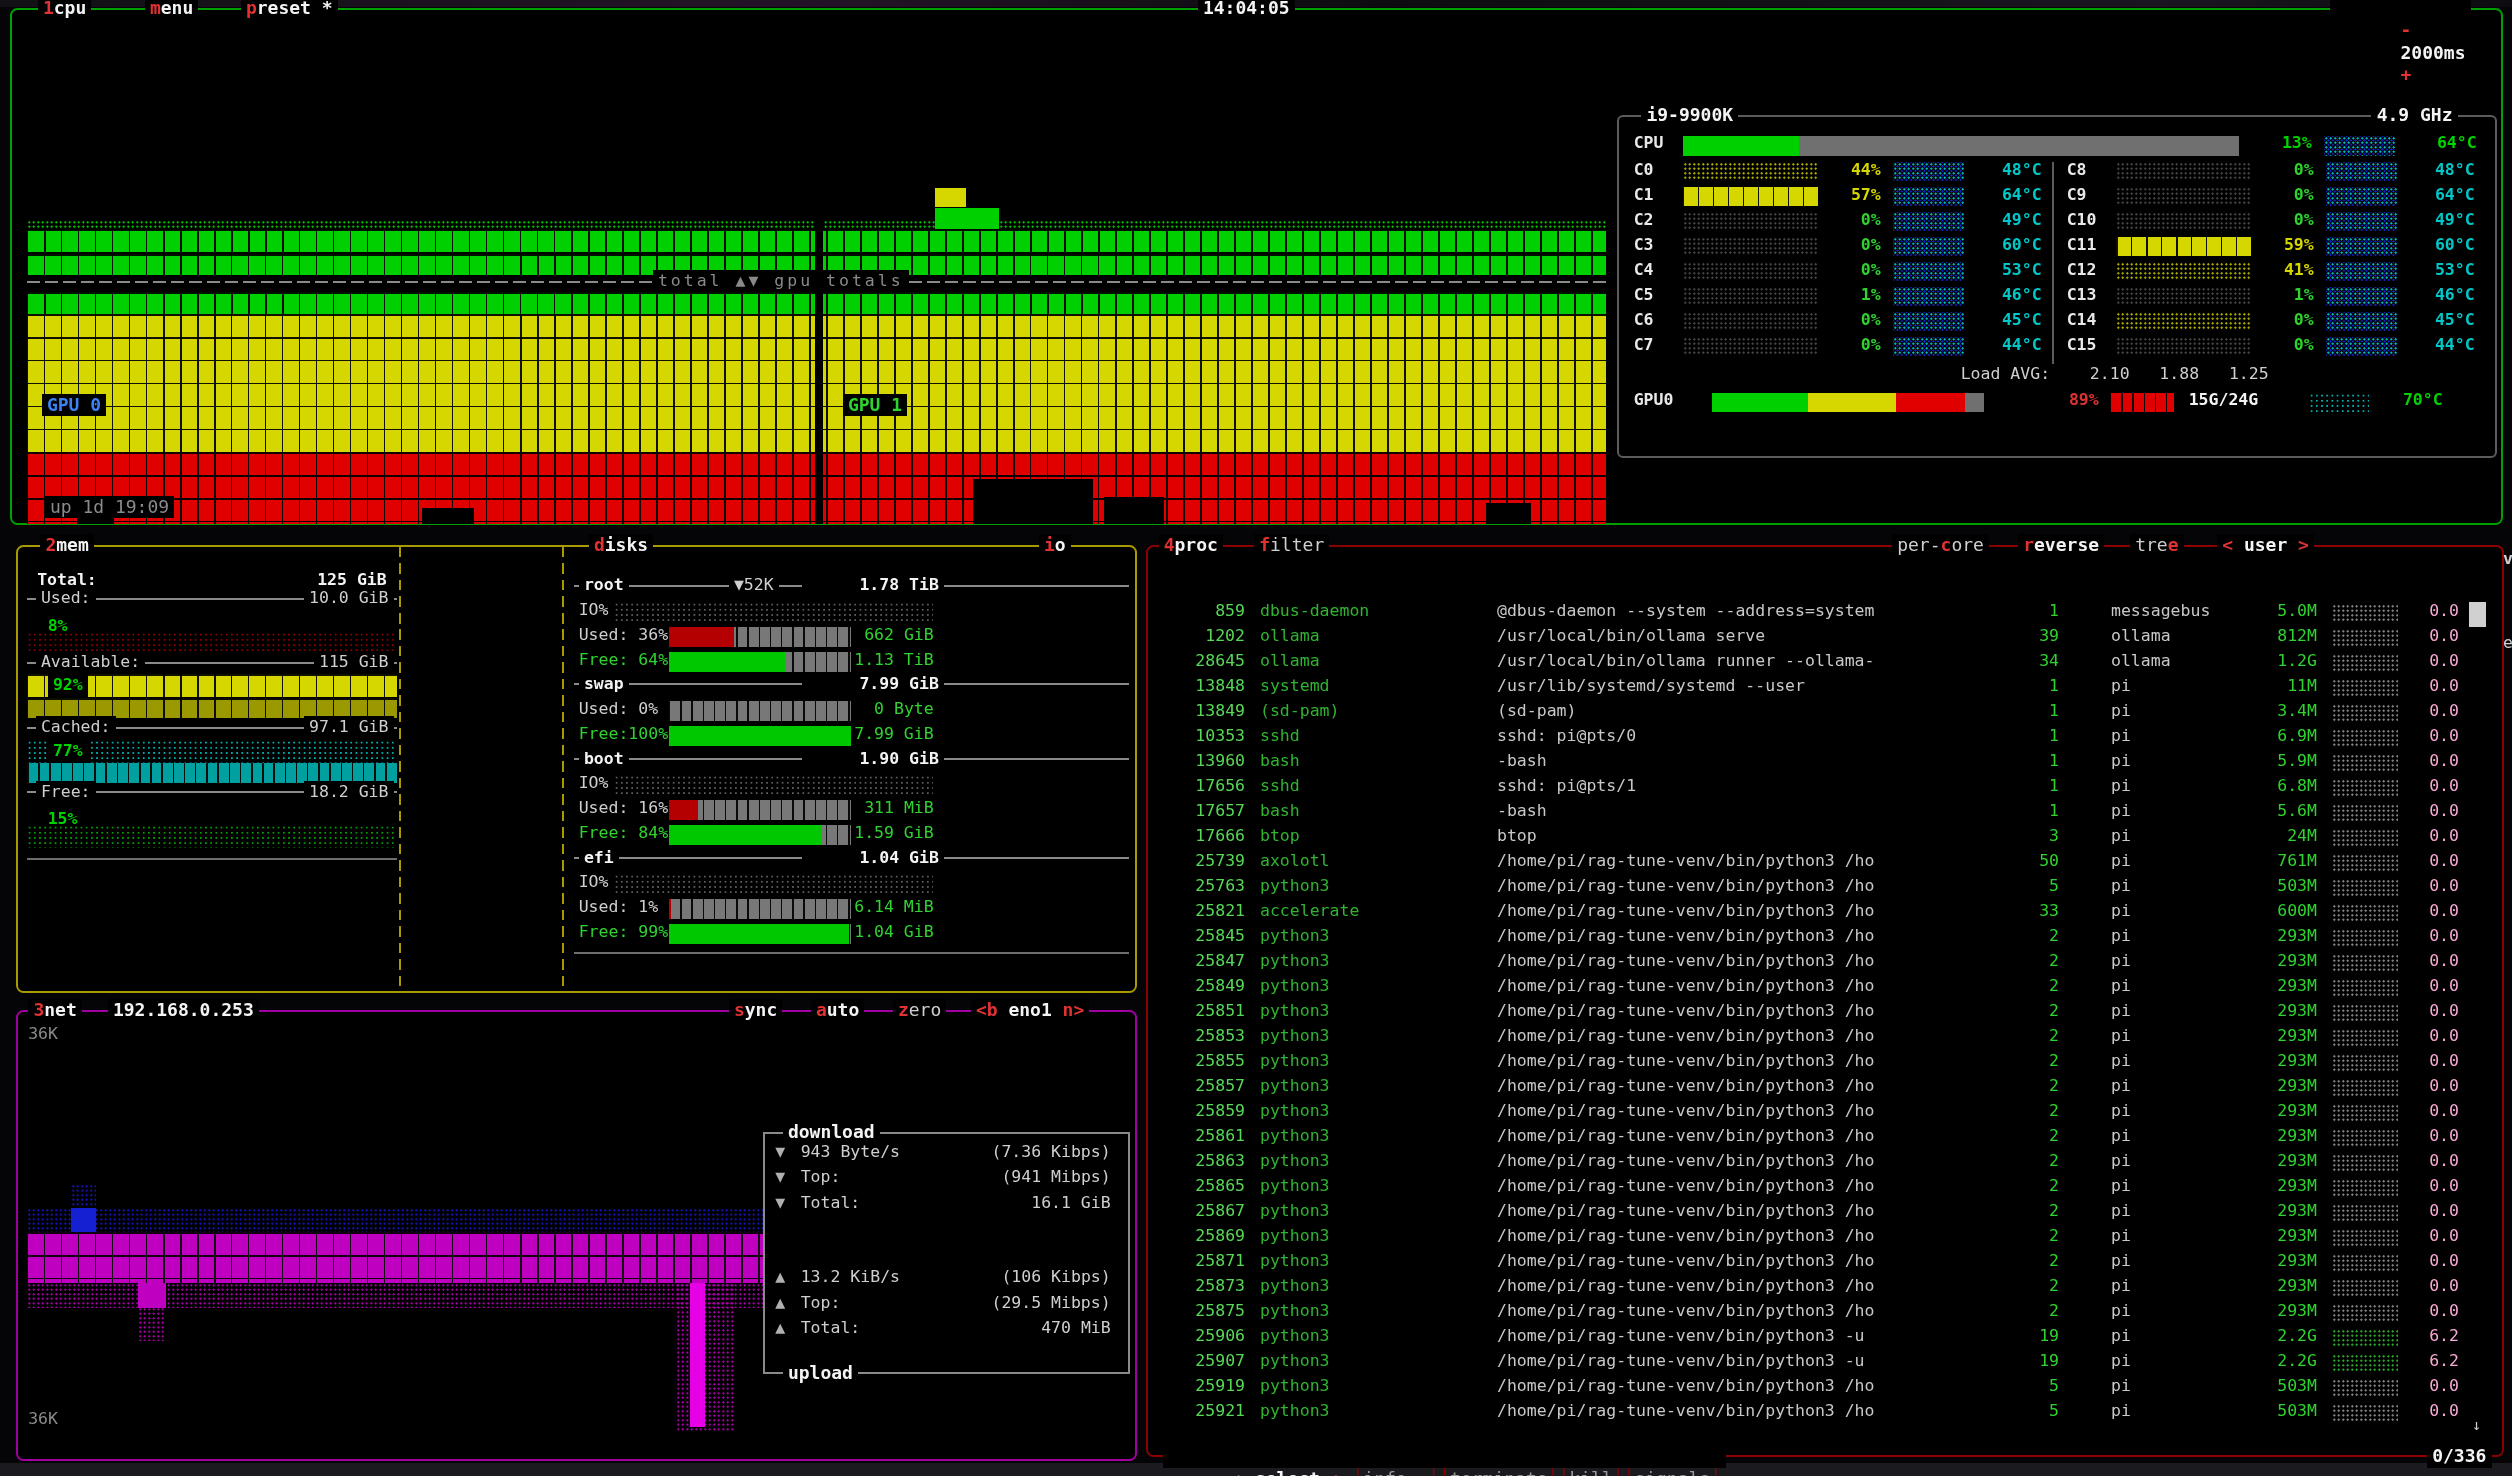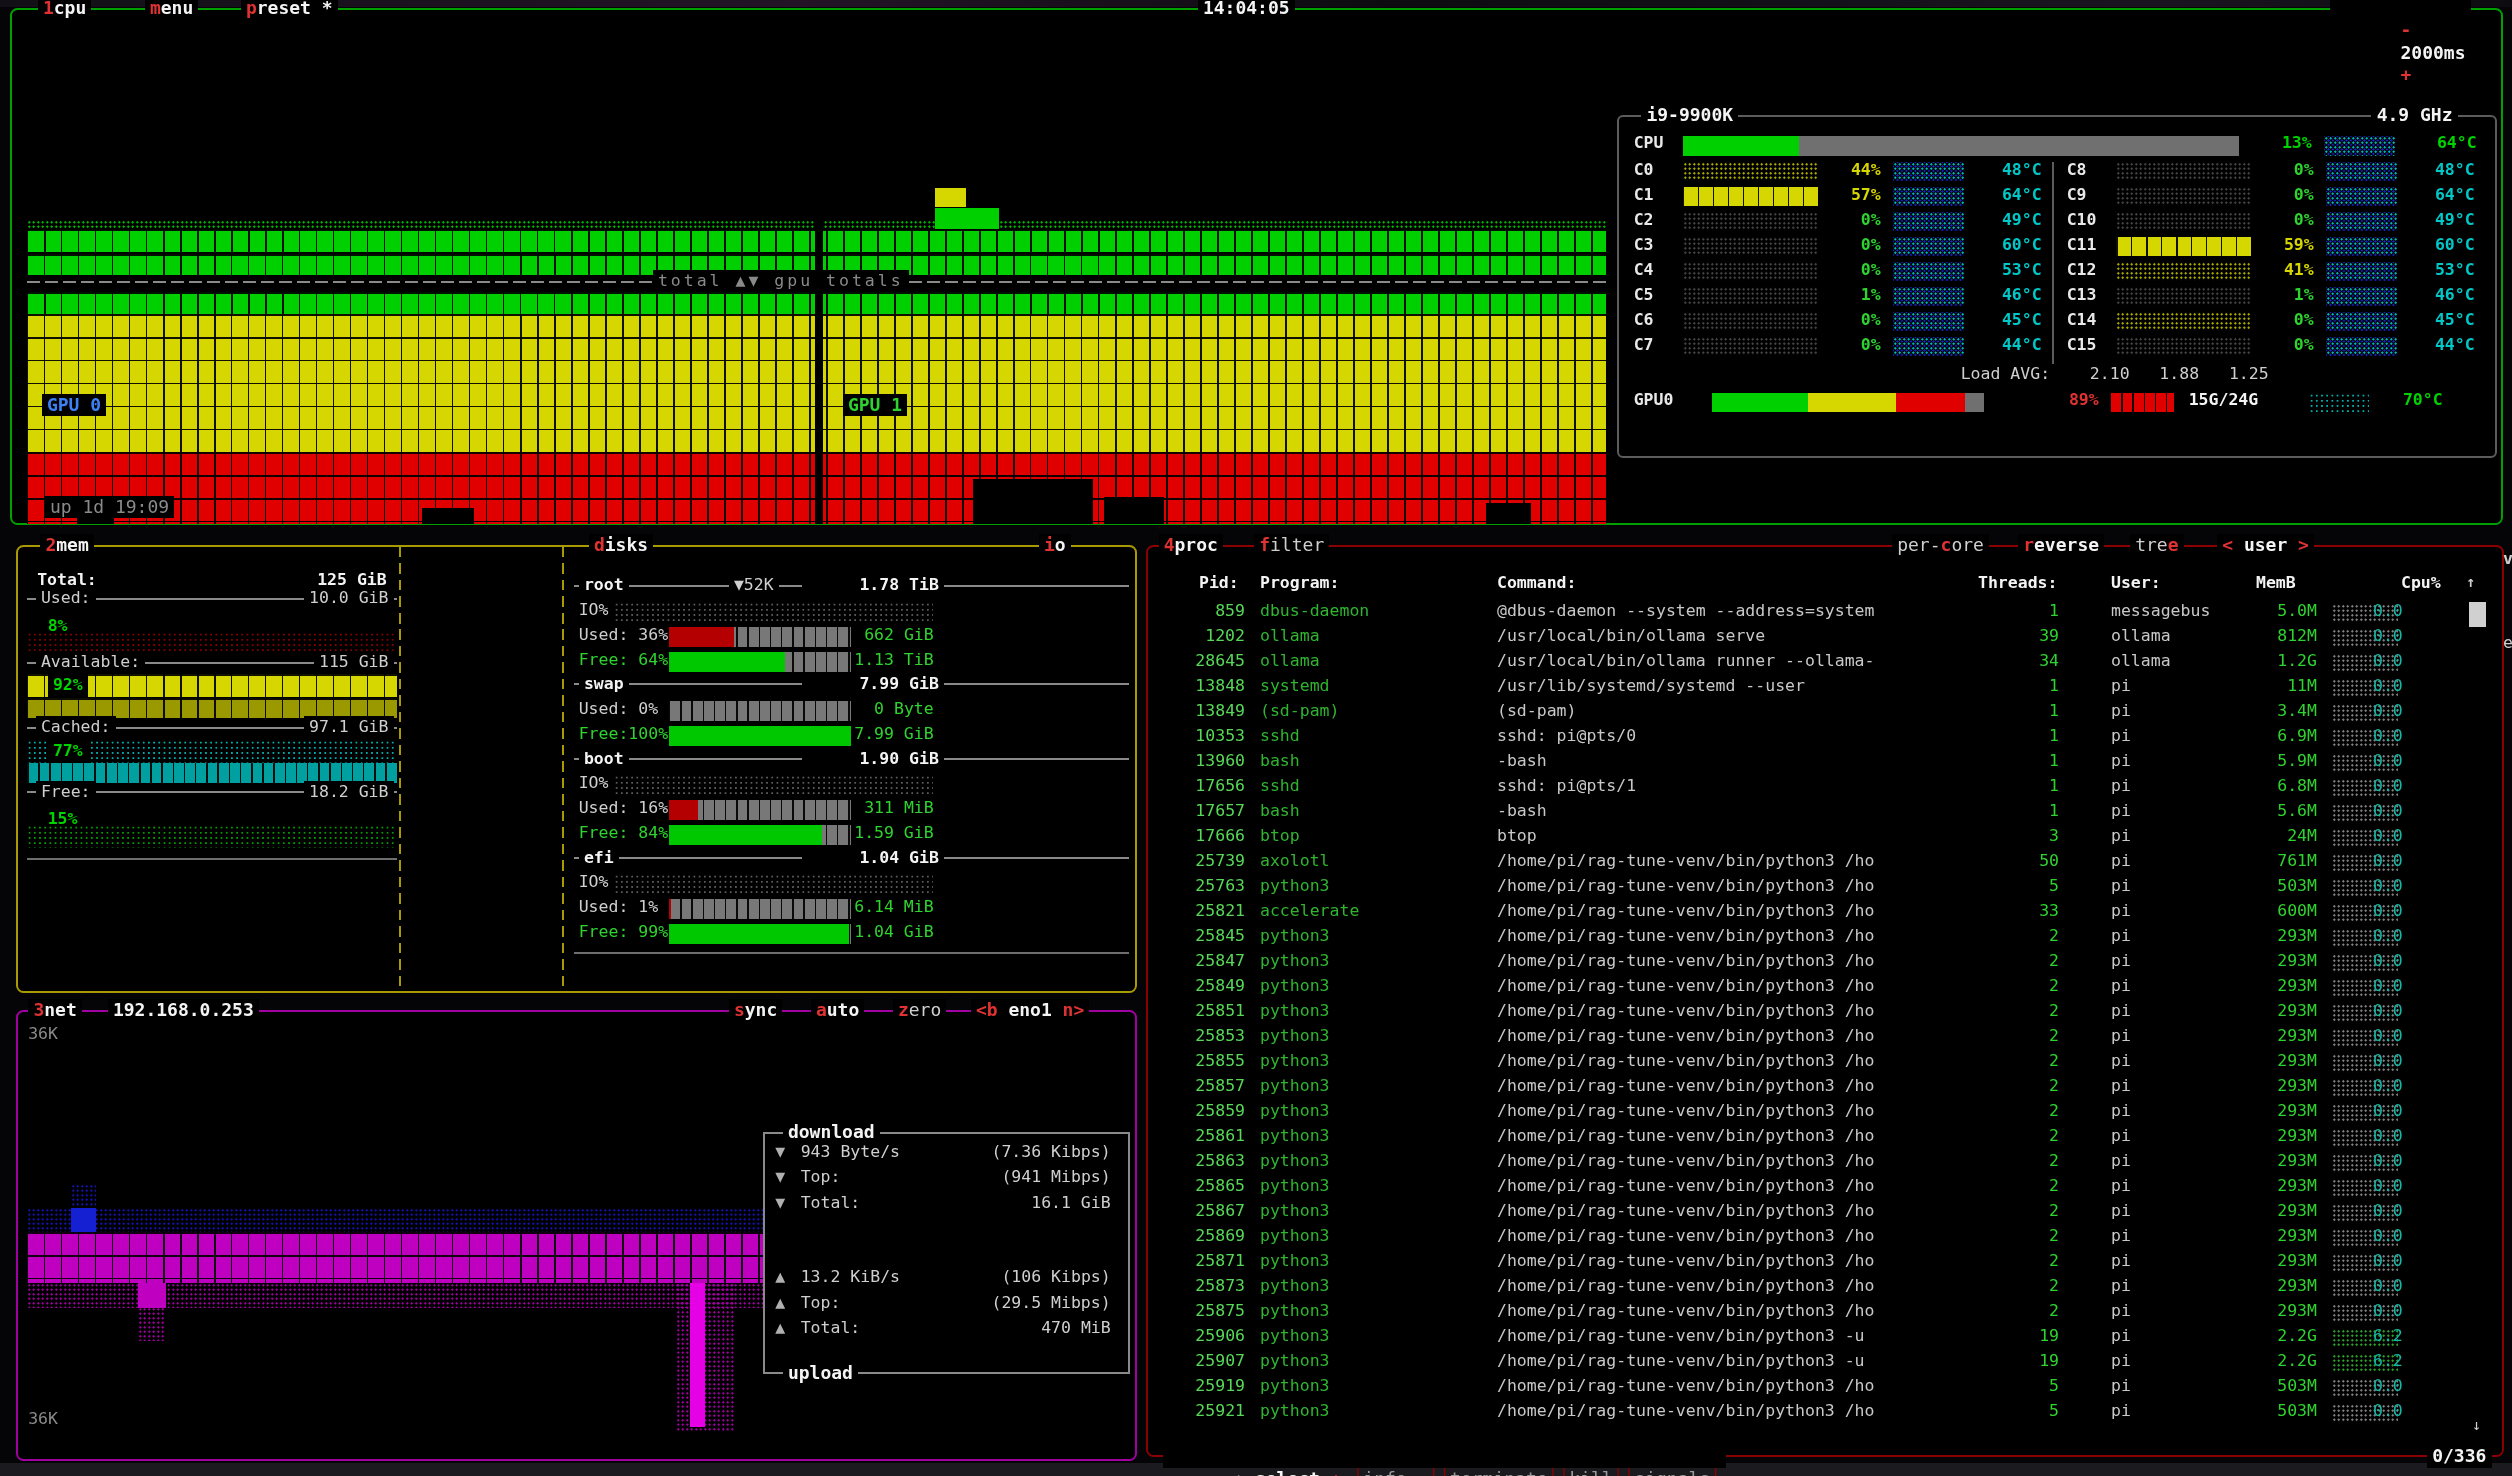--- a/index.html
+++ b/index.html
@@ -63,21 +63,21 @@
   .d-io{position:absolute;left:50px;top:2.2px;width:319px;height:19.5px;}
   
   .proc-row{position:relative;height:25px;padding-left:8px;}
   .p-pid{position:absolute;left:15px;width:82px;text-align:right;color:#58d858;}
   .p-prog{position:absolute;left:112px;width:225px;color:#30b430;}
   .p-cmd{position:absolute;left:349px;width:521px;overflow:hidden;white-space:nowrap;color:#c8c8c8;}
   .p-thr{position:absolute;left:761px;width:150px;text-align:right;color:#2fd32f;}
   .p-user{position:absolute;left:963px;width:172px;color:#c8c8c8;}
   .p-mem{position:absolute;left:1049px;width:120px;text-align:right;color:#2fd32f;}
   .p-bar{position:absolute;left:1184px;top:3px;width:66px;height:19px;}
-  .p-cpu{position:absolute;left:1225px;width:86px;text-align:left;color:#14b8a6;}
+  .p-cpu{position:absolute;left:1225px;width:86px;text-align:right;color:#f9a8d4;}
   
   .net-row{position:relative;height:25.5px;}
   .n-icon{position:absolute;left:10.5px;color:#b0b0b0;}
   .n-label{position:absolute;left:36px;color:#cfcfcf;}
   .n-val{position:absolute;right:12px;color:#cfcfcf;}
   .band{position:absolute;}
 </style>
 </head>
 <body>
 
@@ -476,30 +476,20 @@
   </div>
 
   <div class="box b-proc" style="left:1146px;top:545px;width:1354px;height:908px;">
     <div class="chip" style="left:10.5px;top:-12.7px;font-size:18px;"><span class="sg-r">4</span><span class="sg-b">proc</span></div>
     <div class="chip" style="left:106px;top:-12.7px;font-size:18px;"><span class="sg-r">f</span><span class="sg-w">ilter</span></div>
     <div class="chip" style="left:744px;top:-12.7px;font-size:18px;"><span class="sg-w">per-</span><span class="sg-r">c</span><span class="sg-w">ore</span></div>
     <div class="chip" style="left:870px;top:-12.7px;font-size:18px;"><span class="sg-r">r</span><span class="sg-b">everse</span></div>
     <div class="chip" style="left:982px;top:-12.7px;font-size:18px;"><span class="sg-w">tre</span><span class="sg-r">e</span></div>
     <div class="chip" style="left:1069px;top:-12.7px;font-size:18px;"><span class="sg-r">&lt; </span><span class="sg-b">user</span><span class="sg-r"> &gt;</span></div>
 
-    <div class="abs t-bold" style="left:0;top:25.5px;width:1349px;height:25.5px;">
-      <span class="abs" style="left:51px;">Pid:</span>
-      <span class="abs" style="left:112px;">Program:</span>
-      <span class="abs" style="left:349px;">Command:</span>
-      <span class="abs" style="left:830px;">Threads:</span>
-      <span class="abs" style="left:963px;">User:</span>
-      <span class="abs" style="left:1108px;">MemB</span>
-      <span class="abs" style="left:1253px;">Cpu%</span>
-      <span class="abs t-white" style="left:1318px;font-size:15px;">↑</span>
-    </div>
 
     <div id="proc-rows" class="abs" style="left:0;top:54px;width:1349px;height:829px;">
         <div class="proc-row">
           <div class="p-pid">859</div>
           <div class="p-prog">dbus-daemon</div>
           <div class="p-cmd">@dbus-daemon --system --address=system</div>
           <div class="p-thr">1</div>
           <div class="p-user">messagebus</div>
           <div class="p-mem">5.0M</div>
           <div class="p-bar dots-proc"></div>

